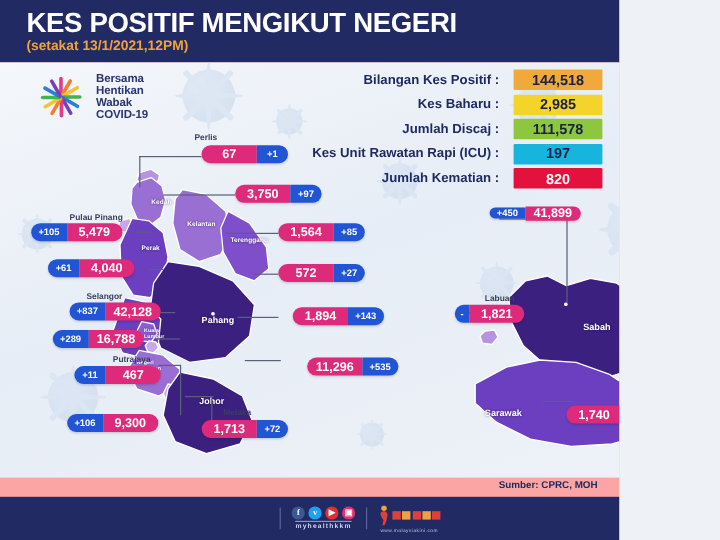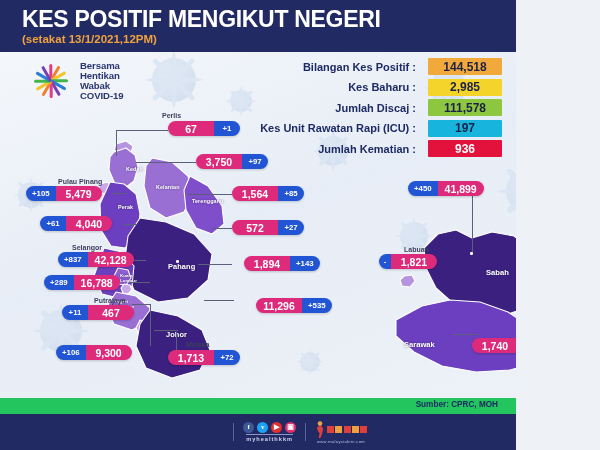--- a/index.html
+++ b/index.html
@@ -3,21 +3,21 @@
 <meta charset="utf-8">
 <style>
   * { margin:0; padding:0; box-sizing:border-box; }
   html,body { width:600px; height:450px; }
   body {
     font-family:"Liberation Sans", sans-serif;
     background:#eef2f7;
     overflow:hidden;
     position:relative;
   }
-  #infographic { position:relative; width:516px; height:450px; background:#22c55e; overflow:hidden; }
+  #infographic { position:relative; width:516px; height:450px; background:#fca5a5; overflow:hidden; }
 
   
   .header {
     position:absolute; left:0; top:0; width:600px; height:52px;
     background:#222a63;
     display:flex; align-items:center; padding:0 12px;
   }
   .header-text { flex:1; padding-left:10px; }
   .header-title {
     color:#ffffff; font-size:23px; font-weight:bold; letter-spacing:-0.3px;
@@ -332,21 +332,21 @@
     <span class="delta">+106</span>
     <span class="cases">9,300</span>
   </div>
 
   <div class="pill right-delta" style="left:168px; top:350px;">
     <span class="cases">1,713</span>
     <span class="delta">+72</span>
   </div>
   <div class="pill-label" style="left:186px; top:341px;">Melaka</div>
 
-  <div class="pill left-delta" style="left:408px; top:181px;">
+  <div class="pill left-delta" style="left:408px; top:170px;align-items:center;">
     <span class="delta">+450</span>
     <span class="cases">41,899</span>
   </div>
 
   <div class="pill left-delta" style="left:379px; top:254px;">
     <span class="delta" style="min-width:12px;padding:0 3px;">-</span>
     <span class="cases">1,821</span>
   </div>
   <div class="pill-label" style="left:404px; top:246px;">Labuan</div>
 
@@ -390,21 +390,21 @@
     <div class="stat-row">
       <span class="stat-label">Jumlah Discaj :</span>
       <span class="stat-value" style="background:#8dc63f;">111,578</span>
     </div>
     <div class="stat-row">
       <span class="stat-label">Kes Unit Rawatan Rapi (ICU) :</span>
       <span class="stat-value" style="background:#17b4dd;">197</span>
     </div>
     <div class="stat-row">
       <span class="stat-label">Jumlah Kematian :</span>
-      <span class="stat-value" style="background:#e3123c;color:#ffffff;">936</span>
+      <span class="stat-value" style="background:#e3123c;color:#ffffff;">820</span>
     </div>
   </div>
 
   <div class="source">Sumber: CPRC, MOH</div>
 
   <div class="footer">
     <div class="divider-v"></div>
     <div class="social-wrap">
       <div class="social-icons">
         <span class="sico" style="background:#3b5998;">f</span>

